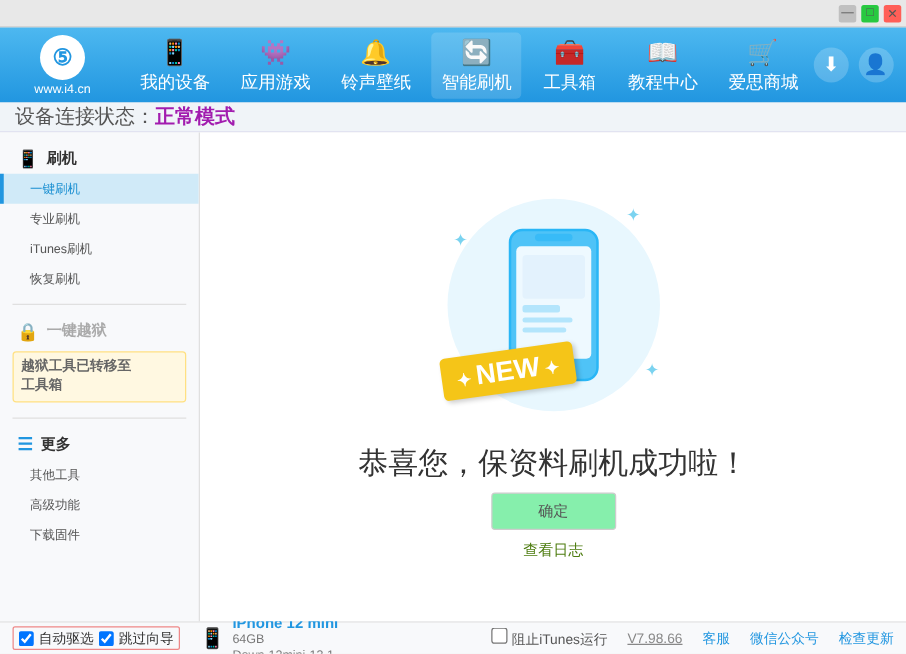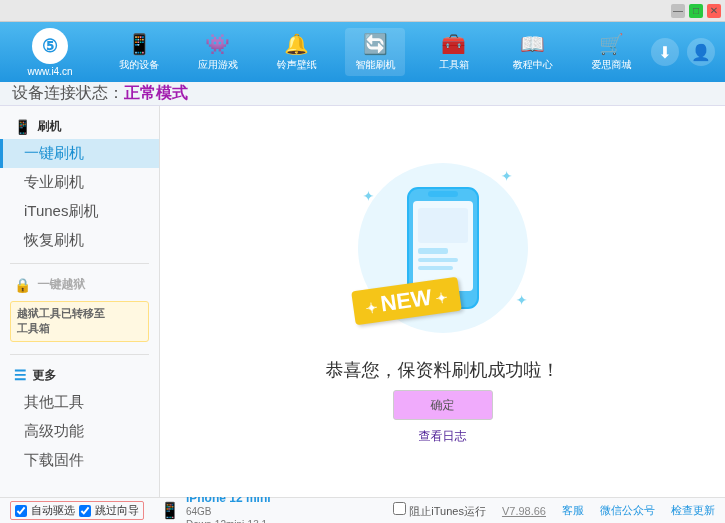--- a/index.html
+++ b/index.html
@@ -82,21 +82,21 @@
       padding: 4px 8px;
       border-radius: 4px;
       min-width: 60px;
     }
     .nav-item.active { background: rgba(255,255,255,0.15); }
     .nav-icon {
       font-size: 20px;
       margin-bottom: 2px;
     }
     .nav-label {
-      font-size: 10px;
+      font-size: 14px;
     }
     .nav-right {
       display: flex;
       gap: 8px;
       align-items: center;
     }
     .nav-right-btn {
       width: 28px;
       height: 28px;
       border-radius: 50%;
@@ -154,21 +154,21 @@
     }
     .sidebar-section-header .icon {
       margin-right: 6px;
       color: #2196e0;
       font-size: 14px;
     }
     .sidebar-item {
       padding: 5px 10px 5px 24px;
       color: #555;
       cursor: pointer;
-      font-size: 15px;
+      font-size: 10px;
     }
     .sidebar-item.active {
       background: #d0eaf8;
       color: #1a8fd1;
       border-left: 3px solid #2196e0;
       padding-left: 21px;
     }
     .sidebar-divider {
       height: 1px;
       background: #e0e0e0;
@@ -250,42 +250,42 @@
     }
     
     .sparkle {
       position: absolute;
       color: #7bd3f0;
       font-size: 14px;
       z-index: 3;
     }
 
     .success-text {
-      font-size: 18px;
+      font-size: 24px;
       color: #333;
       margin-bottom: 8px;
       font-weight: 500;
     }
     .btn-confirm {
       width: 100px;
       height: 30px;
-      background: #f0abfc;
+      background: #86efac;
       border: 1px solid #ccc;
       border-radius: 3px;
       cursor: pointer;
       font-size: 12px;
       color: #555;
       display: flex;
       align-items: center;
       justify-content: center;
       margin-bottom: 8px;
     }
     .link-text {
       font-size: 12px;
-      color: #4c1d95;
+      color: #4d7c0f;
       cursor: pointer;
       text-decoration: none;
       text-align: right;
     }
 
     
     .bottom-bar {
       height: 26px;
       background: #f8f9fb;
       border-top: 1px solid #e0e0e0;

